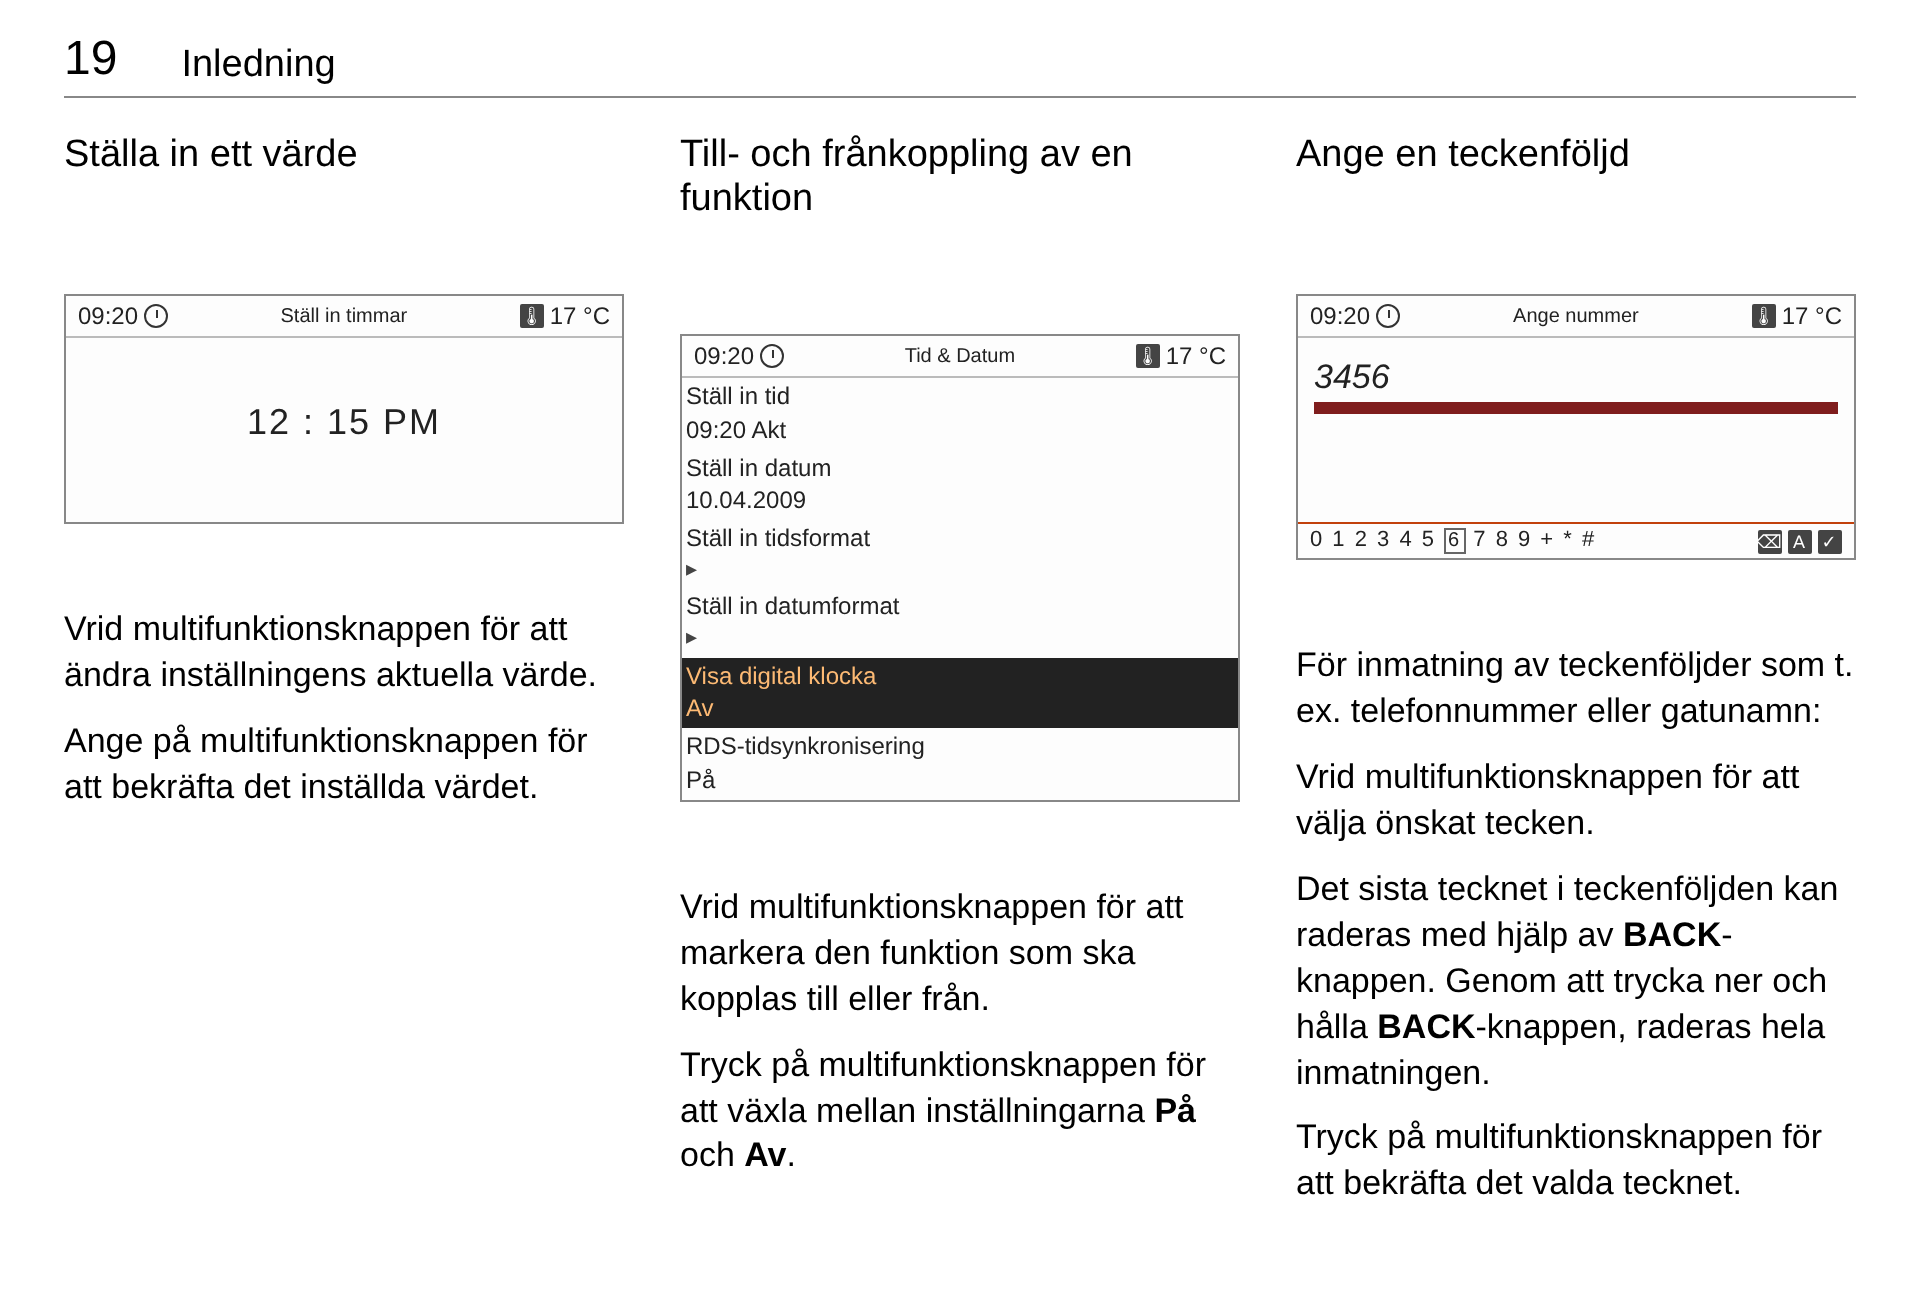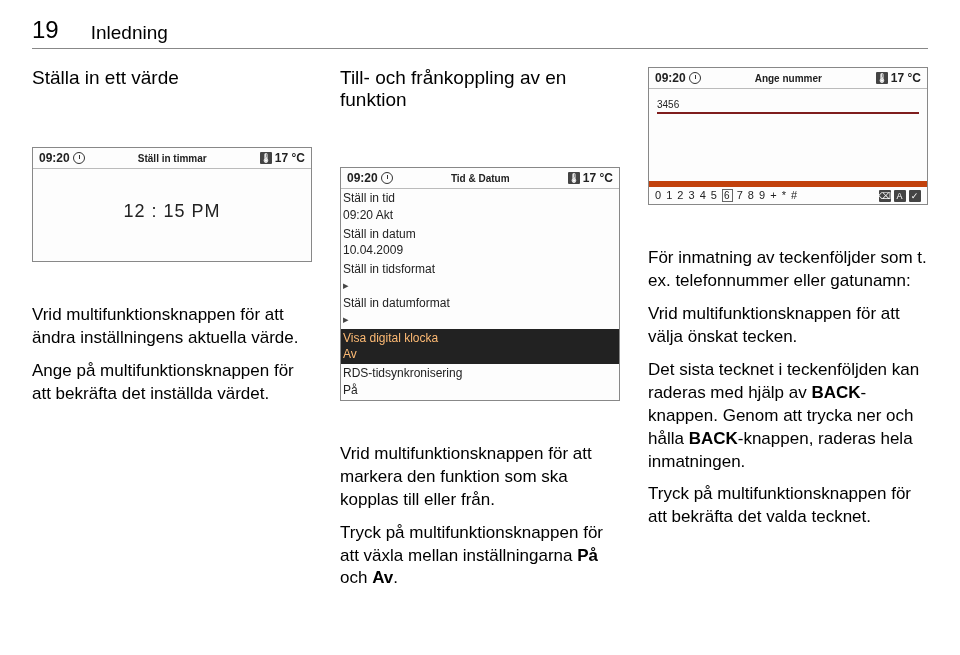--- a/index.html
+++ b/index.html
@@ -54,21 +54,20 @@
     font-family: Arial, sans-serif;
     font-size: 12px;
     color: #222;
   }
   .lcd-head {
     display: flex;
     align-items: center;
     justify-content: space-between;
     padding: 3px 6px;
     border-bottom: 1px solid #bbb;
-    font-weight: bold;
   }
   .lcd-head .left, .lcd-head .right {
     display: flex;
     align-items: center;
     gap: 3px;
   }
   .lcd-head .title { flex: 1; text-align: center; font-size: 10px; }
   .lcd-body {
     padding: 4px 6px;
     min-height: 92px;
@@ -86,30 +85,31 @@
     background: #222;
     color: #fdba74;
   }
   .big-time {
     font-size: 18px;
     letter-spacing: 1px;
     text-align: center;
     padding-top: 28px;
   }
   .input-line {
-    border-bottom: 2px solid #7f1d1d;
+    border-bottom: 6px solid #7f1d1d;
     margin: 6px 2px 36px 2px;
-    font-size: 10px;
+    font-size: 17px;
     padding-bottom: 2px;
+    font-style: italic;
   }
   .lcd-foot {
     display: flex;
     justify-content: space-between;
     align-items: center;
-    border-top: 6px solid #c2410c;
+    border-top: 1px solid #c2410c;
     padding: 2px 6px;
     font-size: 11px;
     letter-spacing: 1px;
     text-align: right;
   }
   .foot-icons {
     display: flex;
     gap: 3px;
   }
   .body-text p {
@@ -231,20 +231,21 @@
         </div>
       </div>
     </div>
     <div class="body-text">
       <p>Vrid multifunktionsknappen för att markera den funktion som ska kopplas till eller från.</p>
       <p>Tryck på multifunktionsknappen för att växla mellan inställningarna <b>På</b> och <b>Av</b>.</p>
     </div>
   </div>
 
   <div class="col">
+    <div class="subhead">Ange en teckenföljd</div>
     <div class="display-wrap">
       <div class="lcd">
         <div class="lcd-head">
           <span class="left">
             <span>09:20</span>
             <span class="icon-clock"></span>
           </span>
           <span class="title">Ange nummer</span>
           <span class="right">
             <span class="icon-box">🌡</span>

